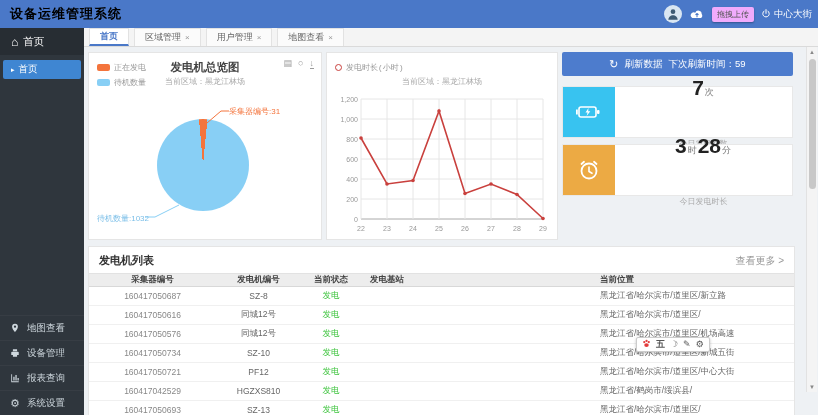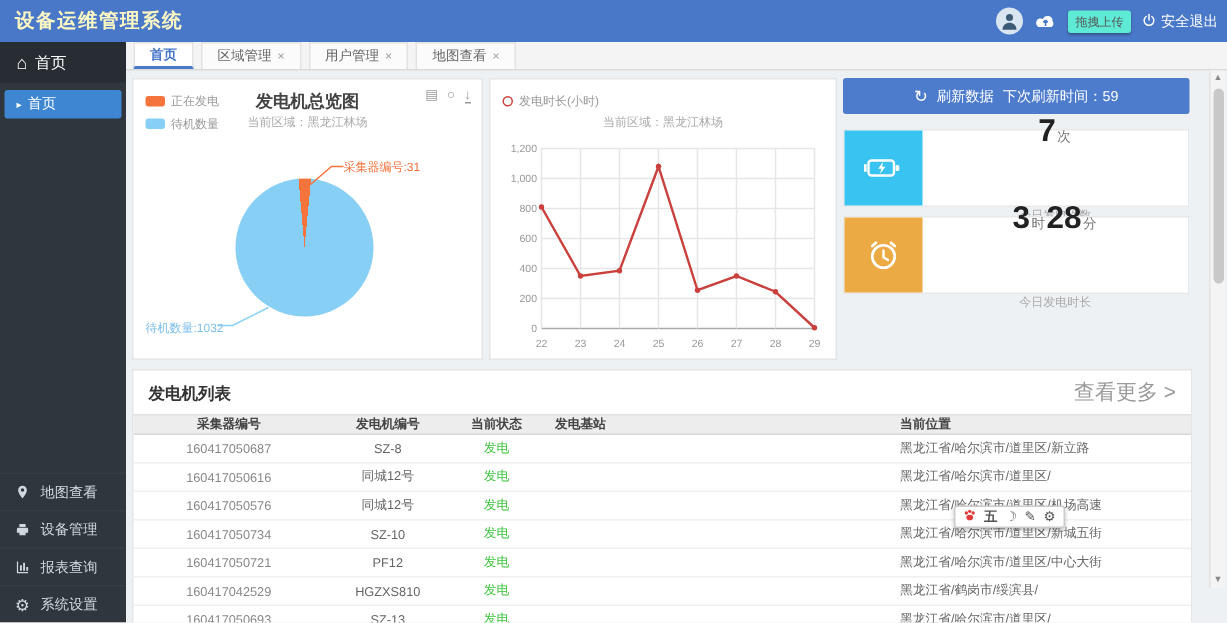--- a/index.html
+++ b/index.html
@@ -2,24 +2,24 @@
 <html><head>
 <meta charset="utf-8">
 <style>
   * { margin:0; padding:0; box-sizing:border-box; }
   html,body { width:818px; height:415px; overflow:hidden; }
   body { font-family:"Liberation Sans","DejaVu Sans",sans-serif; background:#eef1f4; position:relative; }
   #stage { position:absolute; left:0; top:0; width:818px; height:415px; overflow:hidden; }
 
   
   #hdr { position:absolute; left:0; top:0; width:818px; height:28px; background:#4a78c8; display:flex; align-items:center; z-index:5; }
-  #hdr .title { color:#fef9c3; font-size:13px; font-weight:bold; letter-spacing:1px; padding-left:10px; }
+  #hdr .title { color:#000000; font-size:13px; font-weight:bold; letter-spacing:1px; padding-left:10px; }
   #hdr .right { position:absolute; right:6px; top:0; height:28px; display:flex; align-items:center; gap:7px; }
   .avatar { width:18px; height:18px; border-radius:50%; background:#d9e6f2; overflow:hidden; display:flex; align-items:center; justify-content:center; }
-  .tooltip { background:#5eead4; border-radius:2px; font-size:8px; color:#555; padding:2px 5px; box-shadow:0 1px 2px rgba(0,0,0,.3); white-space:nowrap; }
+  .tooltip { background:#f0abfc; border-radius:2px; font-size:8px; color:#555; padding:2px 5px; box-shadow:0 1px 2px rgba(0,0,0,.3); white-space:nowrap; }
   .hdr-ic { display:flex; align-items:center; }
   .logout { color:#fff; font-size:9.5px; display:flex; align-items:center; gap:3px; }
 
   
   #side { position:absolute; left:0; top:28px; width:84px; height:387px; background:#2f363d; z-index:4; }
   #side .top-item { height:27px; background:#272d33; color:#fff; font-size:10.5px; display:flex; align-items:center; gap:5px; padding-left:11px; }
   #side .active-item { margin:5px 3px; height:19px; background:#3f86d2; border-radius:2px; color:#fff; font-size:9.5px; display:flex; align-items:center; gap:4px; padding-left:8px; }
   #side .bottom { position:absolute; left:0; bottom:0; width:84px; }
   #side .bitem { height:25px; display:flex; align-items:center; gap:6px; padding-left:9px; color:#cfd8de; font-size:9.5px; border-top:1px solid rgba(255,255,255,.04); cursor:pointer; }
   #side .bitem .ic { width:12px; display:flex; justify-content:center; font-size:11px; color:#cfd8de; }
@@ -33,21 +33,21 @@
   
   #content { position:absolute; left:84px; top:47px; width:734px; height:368px; }
   .panel { position:absolute; background:#fff; border:1px solid #e5e5e5; }
   #pie-panel   { left:4px;   top:5px; width:234px; height:188px; }
   #line-panel  { left:242px; top:5px; width:232px; height:188px; }
   .chart-title { position:absolute; top:7px; left:0; width:100%; text-align:center; font-size:11.5px; font-weight:bold; color:#444; }
   .chart-sub   { position:absolute; top:23px; left:0; width:100%; text-align:center; font-size:8px; color:#aaa; }
   .legend { position:absolute; left:8px; top:9px; z-index:2; }
   .lg-row { display:flex; align-items:center; gap:4px; margin-bottom:4px; cursor:pointer; }
   .lg-swatch { width:13px; height:7px; border-radius:2px; }
-  .lg-label { font-size:8px; color:#999; }
+  .lg-label { font-size:8px; color:#999;font-family:Liberation Mono, monospace; }
   .pie-tools { position:absolute; right:7px; top:6px; display:flex; gap:6px; }
   .pie-tools span { font-size:9px; color:#9a9a9a; cursor:pointer; line-height:1; }
   #pie { position:absolute; left:68px; top:66px; width:92px; height:92px; border-radius:50%; cursor:pointer; }
   .pie-label { position:absolute; font-size:8px; white-space:nowrap; }
   #pie-label-0 { left:140px; top:53px; color:#f4743c; }
   #pie-label-1 { left:8px;  top:160px; color:#7cbfe8; }
   #pie-leaders { position:absolute; left:0; top:0; pointer-events:none; }
   .ring { width:7px; height:7px; border:1.5px solid #c9403d; border-radius:50%; }
   #line-svg { position:absolute; left:4px; top:38px; }
 
@@ -59,21 +59,21 @@
   .stat-body { flex:1; display:flex; flex-direction:column; align-items:center; justify-content:center; gap:1px; }
   .stat-num { display:flex; align-items:baseline; }
   .stat-num b { font-size:21px; color:#222; font-weight:bold; }
   .stat-num i { font-style:normal; font-size:9px; color:#777; margin:0 1px; }
   .stat-cap { font-size:8px; color:#aaa;margin-top:37px; }
 
   
   #table-panel { left:4px; top:199px; width:707px; height:230px; }
   .tbl-head { display:flex; align-items:center; justify-content:space-between; padding:6px 10px 5px 10px; }
   .tbl-title { font-size:11px; font-weight:bold; color:#333; }
-  .tbl-more { font-size:14px; color:#999; cursor:pointer; }
+  .tbl-more { font-size:10px; color:#999; cursor:pointer; }
   .trow { display:grid; grid-template-columns:127px 85px 60px 230px 1fr; align-items:center; height:19px; border-bottom:1px solid #f0f0f0; font-size:8.5px; color:#666; cursor:pointer; }
   .trow.hrow { background:#ededed; height:14px; font-weight:bold; color:#444; border-bottom:1px solid #d8d8d8; border-top:1px solid #e2e2e2; cursor:default; }
   .c-c { text-align:center; } .c-l { text-align:left; padding-left:9px; }
   .col-num { color:#888; }
   .status-on { color:#3ec43e; }
 
   
   #ime { position:absolute; left:636px; top:337px; height:15px; background:#fff; border:1px solid #ccc; border-radius:2px; box-shadow:0 1px 3px rgba(0,0,0,.25); display:flex; align-items:center; gap:5px; padding:0 5px; z-index:9; }
   #ime span { font-size:9px; color:#555; line-height:1; cursor:pointer; }
 
@@ -101,21 +101,21 @@
             <path d="M19 8a5 5 0 0 0-9.6-2A4 4 0 0 0 5 14h13a4 4 0 0 0 1-6z" fill="#fff"></path>
             <path d="M12 13V7m0 0l-2.2 2.4M12 7l2.2 2.4" stroke="#4a78c8" stroke-width="1.6" fill="none"></path>
           </svg>
       </span>
       <span class="tooltip">拖拽上传</span>
       <span class="logout">
         <svg width="10" height="10" viewBox="0 0 16 16">
             <path d="M5 3.2A5.2 5.2 0 1 0 11 3.2" stroke="#fff" stroke-width="1.6" fill="none" stroke-linecap="round"></path>
             <line x1="8" y1="1" x2="8" y2="7" stroke="#fff" stroke-width="1.6" stroke-linecap="round"></line>
           </svg>
-        <span>安全退出</span>
+        <span>中心大街</span>
       </span>
     </div>
   </div>
 
   <div id="side">
     <div class="top-item">
       <span style="font-size:12px;">⌂</span>
       <span>首页</span>
     </div>
     <div class="active-item">

